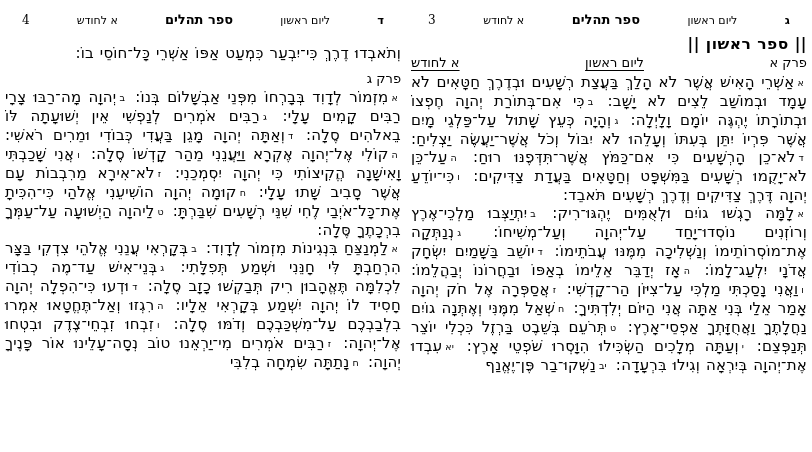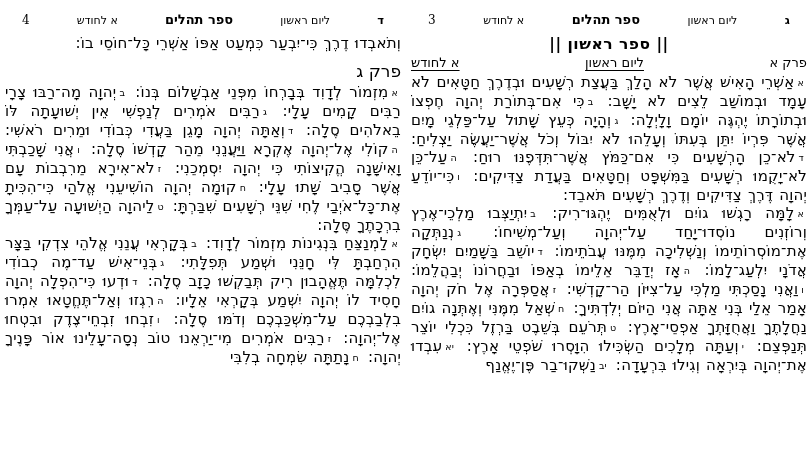--- a/index.html
+++ b/index.html
@@ -12,39 +12,39 @@
   .page{width:406px;height:452px;box-sizing:border-box;overflow:hidden;direction:rtl;}
   .running-header{
     display:flex;direction:ltr;justify-content:space-between;align-items:baseline;
     padding:13px 22px 0 22px;font-size:11px;line-height:14px;
   }
   .running-header .hdr-book{font-weight:bold;font-size:13px;}
   .running-header .hdr-num{font-size:12px;font-family:"DejaVu Serif","DejaVu Sans",serif;}
   .running-header .hdr-letter{font-weight:bold;font-size:11.5px;}
   .page-body{padding:4px 5px 0 5px;}
   .book-title{
-    text-align:center;font-weight:bold;font-size:15.5px;
+    text-align:right;font-weight:bold;font-size:15.5px;
     margin:3px 0 2px 0;letter-spacing:0.5px;
   }
   .chapter-row{
     display:flex;justify-content:space-between;align-items:baseline;
     font-size:13px;margin:2px 0 3px 0;
   }
   .chapter-row .cr-underline{text-decoration:underline;text-underline-offset:3px;}
   .chapter-title{
-    text-align:right;font-size:17px;margin:9px 0 2px 0;
+    text-align:right;font-size:13px;margin:9px 0 2px 0;
   }
   .verses{
     margin:0;text-align:justify;font-size:15px;line-height:18px;
     letter-spacing:0.2px;word-spacing:1px;
   }
   .verses .vn{
     font-size:9.5px;padding:0 3px 0 3px;vertical-align:1px;
   }
-  .first-para{margin-top:2px;}
+  .first-para{margin-top:12px;}
 </style>
 </head>
 <body>
 
 <div class="spread">
 
   <section class="page">
     <header class="running-header">
       <span class="hdr-num">3</span>
       <span class="hdr-small">א לחודש</span>

